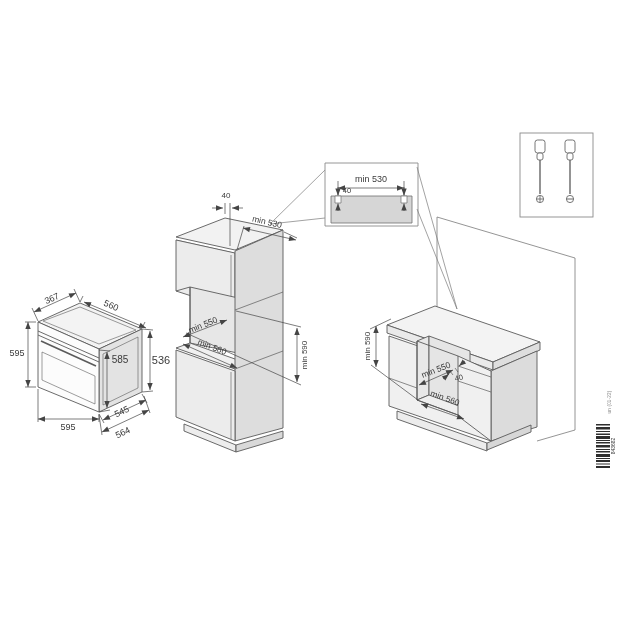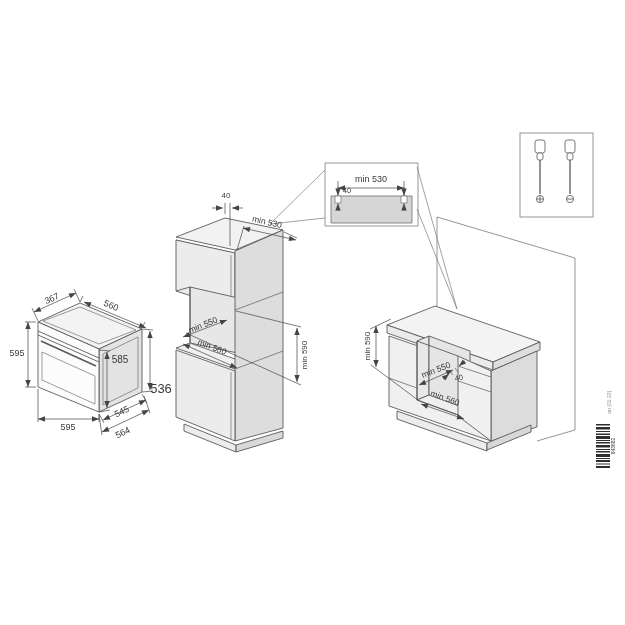--- a/index.html
+++ b/index.html
@@ -184,21 +184,21 @@
     <rect x="596" y="460" width="14" height="2"></rect>
     <rect x="596" y="463.5" width="14" height="1"></rect>
     <rect x="596" y="466" width="14" height="2"></rect>
   </g>
 </svg>
 
   <div class="dim" style="left:52px;top:299px;--r:-24deg;font-size:9px;">367</div>
   <div class="dim" style="left:111px;top:306px;--r:23deg;font-size:9px;">560</div>
   <div class="dim" style="left:17px;top:353px;font-size:9px;">595</div>
   <div class="dim" style="left:120px;top:360px;font-size:10px;">585</div>
-  <div class="dim" style="left:161px;top:360px;font-size:13px;margin-top:28px;">536</div>
+  <div class="dim" style="left:161px;top:360px;font-size:11px;">536</div>
   <div class="dim" style="left:122px;top:412px;--r:-25deg;font-size:9px;">545</div>
   <div class="dim" style="left:68px;top:427px;font-size:9px;">595</div>
   <div class="dim" style="left:123px;top:433px;--r:-25deg;font-size:9px;">564</div>
 
   <div class="dim" style="left:226px;top:196px;font-size:8px;">40</div>
   <div class="dim" style="left:267px;top:222px;--r:13deg;font-size:8.5px;">min 530</div>
   <div class="dim" style="left:203px;top:325px;--r:-22deg;font-size:8.5px;">min 550</div>
   <div class="dim" style="left:212px;top:347px;--r:21deg;font-size:8.5px;">min 560</div>
   <div class="dim" style="left:305px;top:355px;--r:-90deg;font-size:8px;">min 590</div>
 

